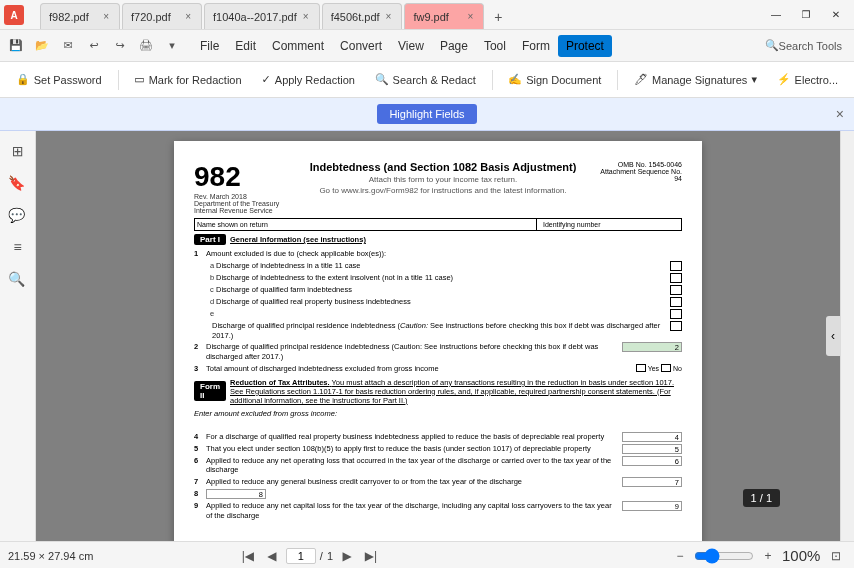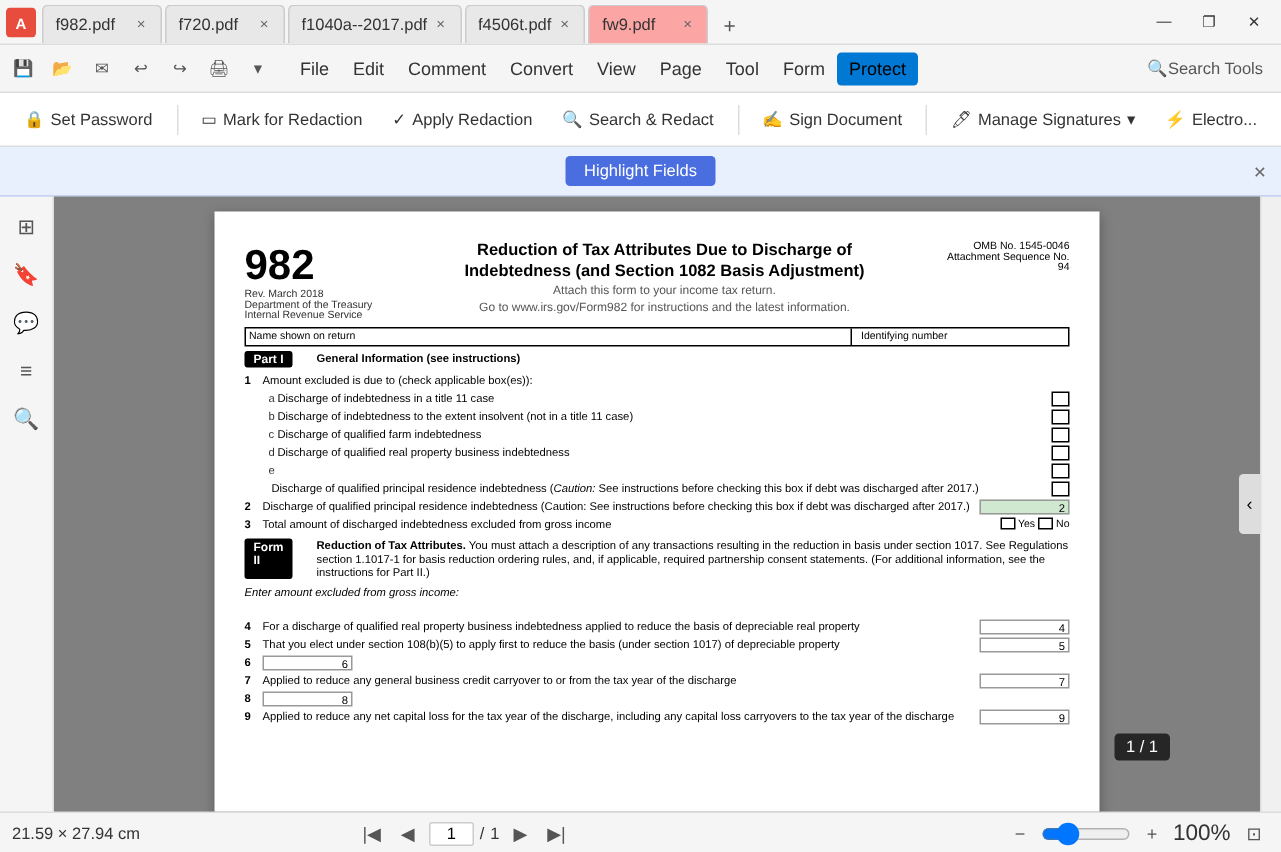--- a/index.html
+++ b/index.html
@@ -4,21 +4,21 @@
   <style>
     * { margin: 0; padding: 0; box-sizing: border-box; }
     body { font-family: 'Segoe UI', Arial, sans-serif; font-size: 12px; background: #f0f0f0; width: 854px; height: 568px; overflow: hidden; }
 
     
     .titlebar {
       display: flex; align-items: center; height: 30px; background: #f5f5f5;
       border-bottom: 1px solid #ddd; padding: 0 4px; user-select: none;
     }
     .titlebar-logo { width: 20px; height: 20px; margin-right: 4px; }
-    .tab-bar { display: flex; flex: 1; align-items: flex-end; height: 100%; overflow: hidden; }
+    .tab-bar { display: flex; flex: 1; align-items: flex-end; height: 100%; overflow: hidden; margin-left: 12px; }
     .tab {
       display: flex; align-items: center; height: 26px; padding: 0 8px;
       background: #e8e8e8; border: 1px solid #ccc; border-bottom: none;
       border-radius: 4px 4px 0 0; font-size: 11px; color: #333; cursor: pointer;
       min-width: 80px; max-width: 140px; margin-right: 2px; position: relative;
     }
     .tab.active { background: #fca5a5; z-index: 1; }
     .tab-title { flex: 1; overflow: hidden; text-overflow: ellipsis; white-space: nowrap; }
     .tab-close { margin-left: 4px; color: #666; font-size: 10px; cursor: pointer; padding: 1px 2px; border-radius: 2px; }
     .tab-add { width: 24px; height: 24px; display: flex; align-items: center; justify-content: center; color: #555; cursor: pointer; font-size: 14px; }
@@ -67,21 +67,21 @@
 
     
     .left-sidebar {
       width: 36px; background: #f5f5f5; border-right: 1px solid #ddd;
       display: flex; flex-direction: column; align-items: center; padding: 8px 0; gap: 8px;
     }
     .sidebar-icon { width: 24px; height: 24px; display: flex; align-items: center; justify-content: center; cursor: pointer; border-radius: 3px; color: #555; font-size: 14px; }
 
     
     .doc-view { flex: 1; overflow: hidden; position: relative; background: #808080; display: flex; align-items: flex-start; justify-content: center; padding: 10px; }
-    .doc-page { background: #fff; width: 590px; min-height: 420px; box-shadow: 0 2px 8px rgba(0,0,0,0.3); padding: 20px; font-size: 9px; position: relative; }
+    .doc-page { background: #fff; width: 528px; min-height: 420px; box-shadow: 0 2px 8px rgba(0,0,0,0.3); padding: 20px; font-size: 9px; position: relative; }
 
     
     .collapse-arrow { position: absolute; right: 0; top: 50%; transform: translateY(-50%); width: 14px; height: 40px; background: #ddd; display: flex; align-items: center; justify-content: center; cursor: pointer; border-radius: 3px 0 0 3px; }
 
     
     .right-scrollbar { width: 14px; background: #f0f0f0; border-left: 1px solid #ddd; display: flex; flex-direction: column; }
 
     
     .bottom-bar {
       display: flex; align-items: center; height: 28px; background: #f5f5f5;
@@ -96,21 +96,21 @@
     .pdf-form-num { font-size: 28px; font-weight: bold; }
     .pdf-form-sub { font-size: 7px; color: #333; }
     .pdf-title { font-size: 11px; font-weight: bold; text-align: center; margin-bottom: 2px; }
     .pdf-subtitle { font-size: 8px; text-align: center; color: #555; margin-bottom: 2px; }
     .pdf-row { display: flex; align-items: flex-start; margin-bottom: 2px; font-size: 7.5px; line-height: 1.3; }
     .row-num { width: 12px; font-weight: bold; flex-shrink: 0; }
     .row-letter { width: 12px; color: #333; flex-shrink: 0; padding-left: 6px; }
     .row-text { flex: 1; padding-right: 4px; }
     .row-check { width: 12px; height: 10px; border: 1px solid #000; flex-shrink: 0; }
     .row-value { width: 60px; height: 10px; border: 1px solid #999; text-align: right; padding-right: 2px; flex-shrink: 0; font-size: 7.5px; }
-    .part-header { display: flex; gap: 16px; margin-bottom: 4px; }
+    .part-header { display: flex; align-items: center; gap: 4px; margin-bottom: 4px; text-decoration: underline; }
     .part-label { background: #000; color: #fff; font-size: 8px; padding: 1px 6px; font-weight: bold; border-radius: 2px; }
     .bold-text { font-weight: bold; font-size: 7.5px; }
     .caution { font-style: italic; }
     .enter-amount { font-size: 7.5px; font-style: italic; margin-bottom: 14px; }
     .yn-box { display: flex; align-items: center; gap: 2px; font-size: 7px; }
     .yn-check { width: 10px; height: 8px; border: 1px solid #000; }
   </style>
 </head>
 <body>
 
@@ -229,21 +229,20 @@
   <div class="doc-view">
     <div class="doc-page">
 
       <div style="display:flex; gap:8px; margin-bottom:4px;">
         <div style="flex:0 0 100px;">
           <div class="pdf-form-num">982</div>
           <div class="pdf-form-sub">Rev. March 2018</div>
           <div class="pdf-form-sub">Department of the Treasury  Internal Revenue Service</div>
         </div>
         <div style="flex:1; text-align:center;">
-          <div class="pdf-title">Reduction of Tax Attributes Due to Discharge of</div>
           <div class="pdf-title">Indebtedness (and Section 1082 Basis Adjustment)</div>
           <div class="pdf-subtitle">Attach this form to your income tax return.</div>
           <div class="pdf-subtitle">Go to www.irs.gov/Form982 for instructions and the latest information.</div>
         </div>
         <div style="flex:0 0 90px; font-size:7px; text-align:right;">
           <div>OMB No. 1545-0046</div>
           <div>Attachment Sequence No. 94</div>
         </div>
       </div>
 
@@ -323,20 +322,21 @@
         <span class="row-text">For a discharge of qualified real property business indebtedness applied to reduce the basis of depreciable real property</span>
         <div class="row-value">4</div>
       </div>
       <div class="pdf-row">
         <span class="row-num">5</span>
         <span class="row-text">That you elect under section 108(b)(5) to apply first to reduce the basis (under section 1017) of depreciable property</span>
         <div class="row-value">5</div>
       </div>
       <div class="pdf-row">
         <span class="row-num">6</span>
+        <span class="row-text">Applied to reduce any net operating loss that occurred in the tax year of the discharge or carried over to the tax year of the discharge</span>
         <div class="row-value">6</div>
       </div>
       <div class="pdf-row">
         <span class="row-num">7</span>
         <span class="row-text">Applied to reduce any general business credit carryover to or from the tax year of the discharge</span>
         <div class="row-value">7</div>
       </div>
       <div class="pdf-row">
         <span class="row-num">8</span>
         <div class="row-value">8</div>

